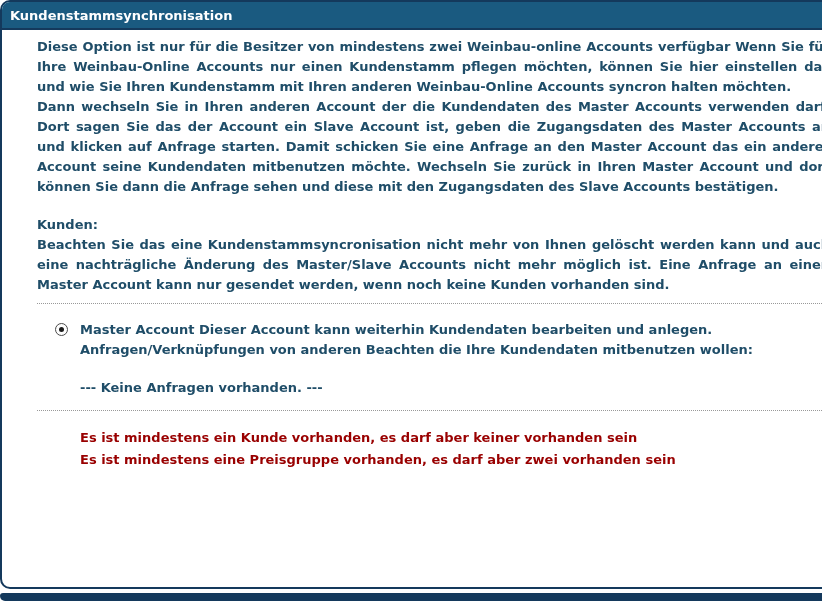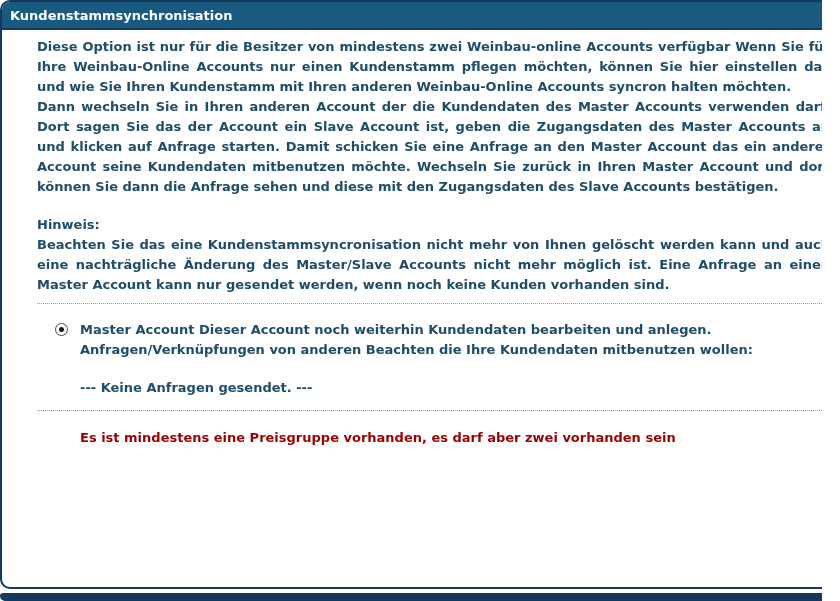--- a/index.html
+++ b/index.html
@@ -108,40 +108,41 @@
   <div class="panel">
 
     <div class="panel-header">Kundenstammsynchronisation</div>
 
     <div class="panel-body">
 
       <p>Diese Option ist nur für die Besitzer von mindestens zwei Weinbau-online Accounts verfügbar Wenn Sie für Ihre Weinbau-Online Accounts nur einen Kundenstamm pflegen möchten, können Sie hier einstellen das und wie Sie Ihren Kundenstamm mit Ihren anderen Weinbau-Online Accounts syncron halten möchten.</p>
       <p>Dann wechseln Sie in Ihren anderen Account der die Kundendaten des Master Accounts verwenden darf. Dort sagen Sie das der Account ein Slave Account ist, geben die Zugangsdaten des Master Accounts an und klicken auf Anfrage starten. Damit schicken Sie eine Anfrage an den Master Account das ein anderer Account seine Kundendaten mitbenutzen möchte. Wechseln Sie zurück in Ihren Master Account und dort können Sie dann die Anfrage sehen und diese mit den Zugangsdaten des Slave Accounts bestätigen.</p>
 
       <div class="hinweis-block">
-        <div>Hinweis:</div>
+        <div>Kunden:</div>
         <p>Beachten Sie das eine Kundenstammsyncronisation nicht mehr von Ihnen gelöscht werden kann und auch eine nachträgliche Änderung des Master/Slave Accounts nicht mehr möglich ist. Eine Anfrage an einen Master Account kann nur gesendet werden, wenn noch keine Kunden vorhanden sind.</p>
       </div>
 
       <hr class="dotted-sep">
 
       <div class="option-row">
         <span class="radio checked" role="radio" aria-checked="true"></span>
         <div class="option-label">
-          <div>Master Account Dieser Account noch weiterhin Kundendaten bearbeiten und anlegen.</div>
+          <div>Master Account Dieser Account kann weiterhin Kundendaten bearbeiten und anlegen.</div>
           <div>Anfragen/Verknüpfungen von anderen Beachten die Ihre Kundendaten mitbenutzen wollen:</div>
         </div>
       </div>
 
-      <div class="indent-block">--- Keine Anfragen gesendet. ---</div>
+      <div class="indent-block">--- Keine Anfragen vorhanden. ---</div>
 
       <hr class="dotted-sep second">
 
 
       <div class="error-block">
+        <div>Es ist mindestens ein Kunde vorhanden, es darf aber keiner vorhanden sein</div>
         <div>Es ist mindestens eine Preisgruppe vorhanden, es darf aber zwei vorhanden sein</div>
       </div>
 
     </div>
   </div>
 
   <div class="footer-bar"></div>
 </div>
 
 </body></html>

